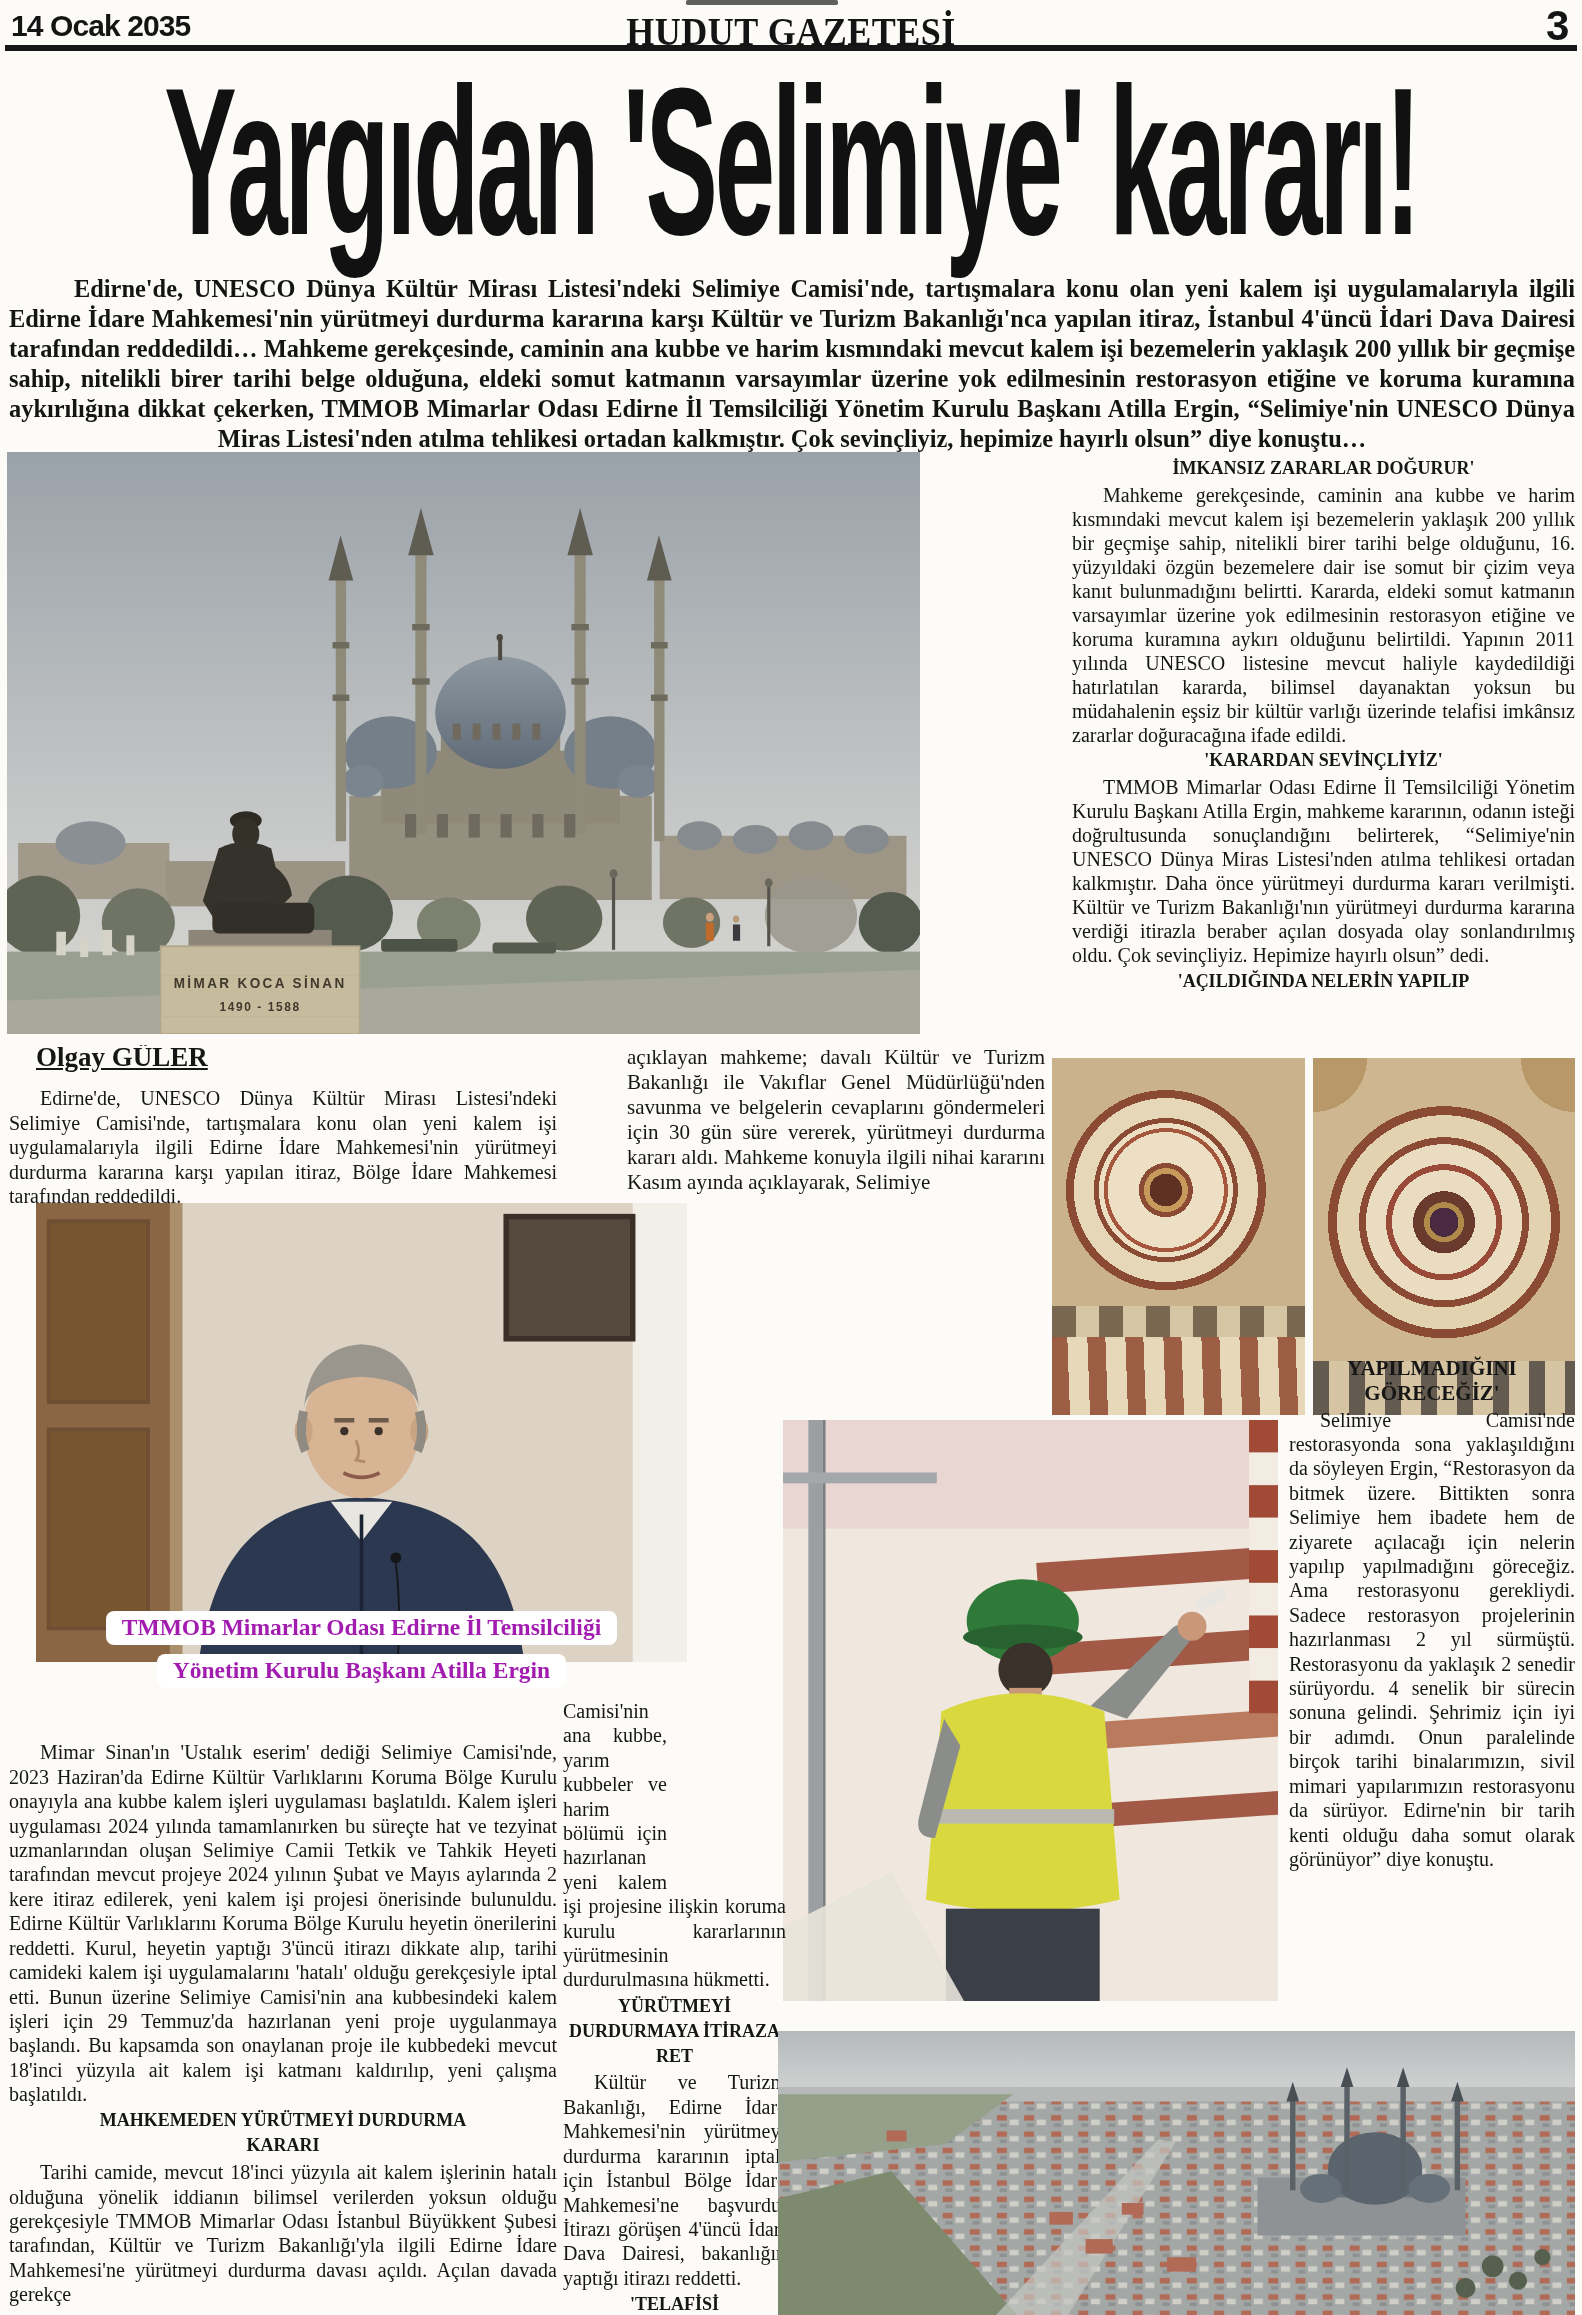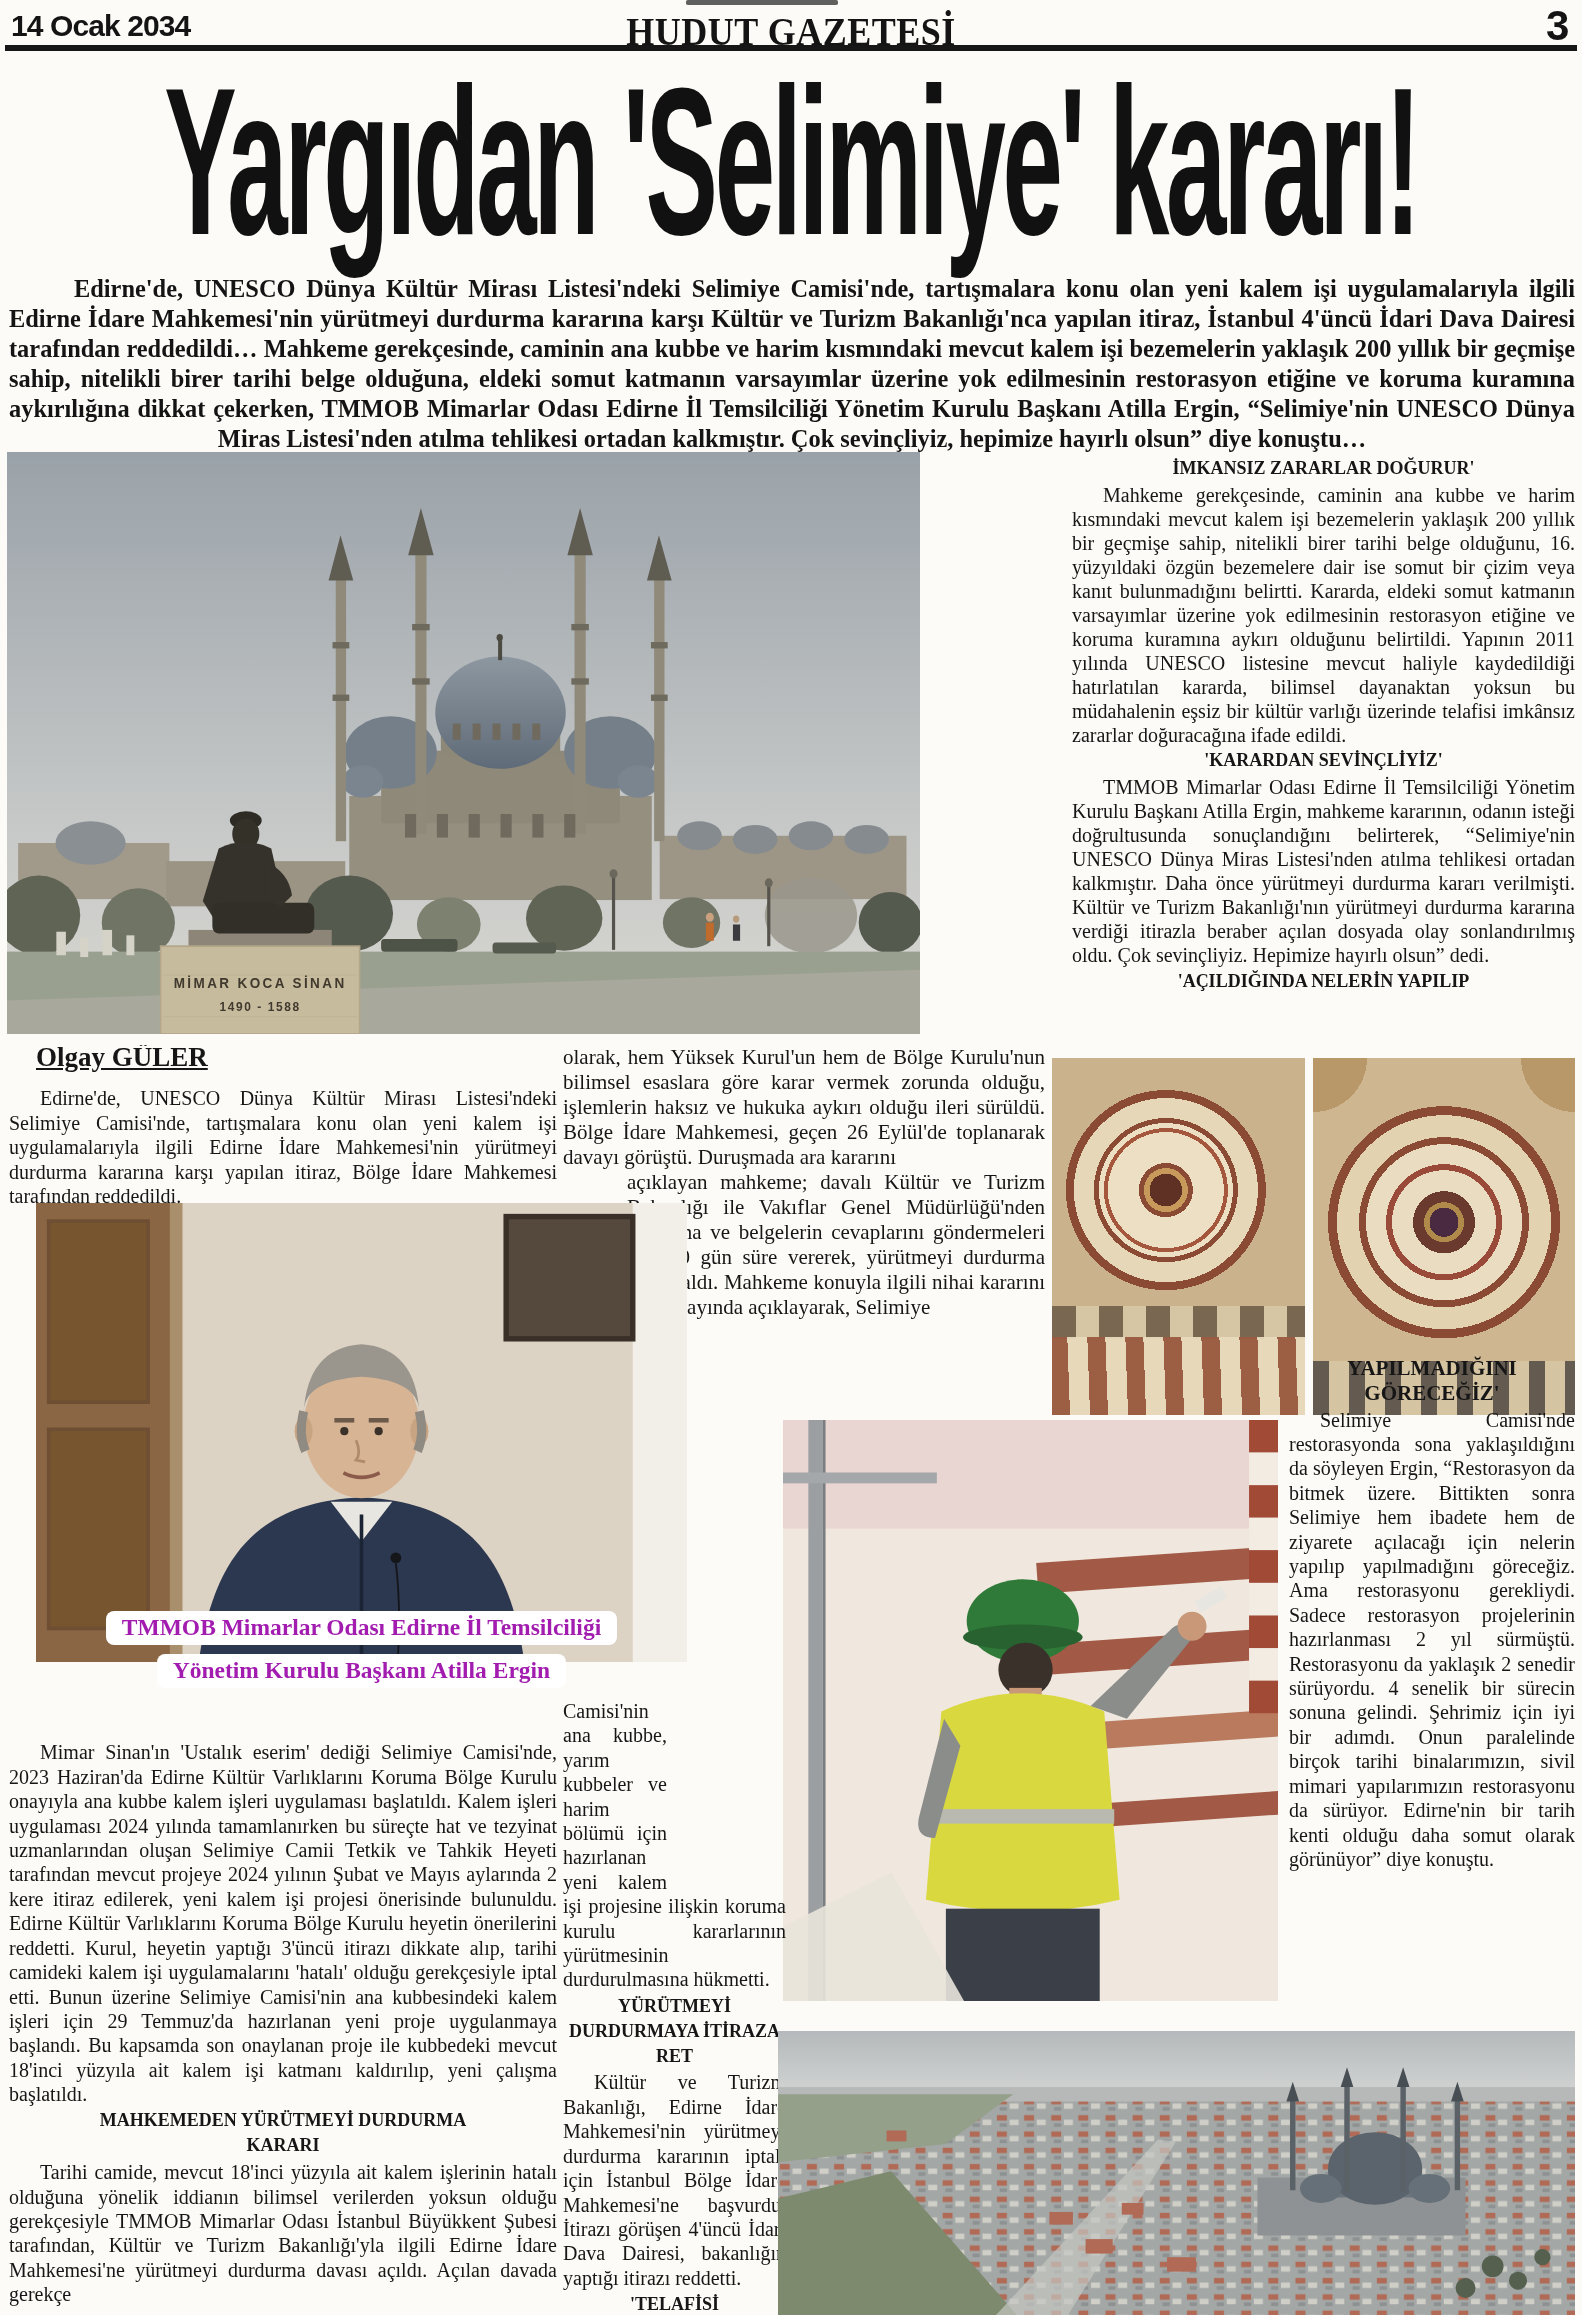--- a/index.html
+++ b/index.html
@@ -72,21 +72,21 @@
   .worker{left:783px;top:1420px;width:495px;height:581px;background:#f0e8df}
   .aerial{left:778px;top:2031px;width:797px;height:285px}
 </style>
 </head>
 <body>
 
 <div class="page">
 
   <div class="artifact"></div>
 
-  <div class="m-date">14 Ocak 2034</div>
+  <div class="m-date">14 Ocak 2035</div>
   <div class="m-title">HUDUT GAZETESİ</div>
   <div class="m-page">3</div>
   <div class="rule"></div>
 
   <h1 class="headline">Yargıdan 'Selimiye' kararı!</h1>
   <p class="lead">Edirne'de, UNESCO Dünya Kültür Mirası Listesi'ndeki Selimiye Camisi'nde, tartışmalara konu olan yeni kalem işi uygulamalarıyla ilgili Edirne İdare Mahkemesi'nin yürütmeyi durdurma kararına karşı Kültür ve Turizm Bakanlığı'nca yapılan itiraz, İstanbul 4'üncü İdari Dava Dairesi tarafından reddedildi… Mahkeme gerekçesinde, caminin ana kubbe ve harim kısmındaki mevcut kalem işi bezemelerin yaklaşık 200 yıllık bir geçmişe sahip, nitelikli birer tarihi belge olduğuna, eldeki somut katmanın varsayımlar üzerine yok edilmesinin restorasyon etiğine ve koruma kuramına aykırılığına dikkat çekerken, TMMOB Mimarlar Odası Edirne İl Temsilciliği Yönetim Kurulu Başkanı Atilla Ergin, “Selimiye'nin UNESCO Dünya Miras Listesi'nden atılma tehlikesi ortadan kalkmıştır. Çok sevinçliyiz, hepimize hayırlı olsun” diye konuştu…</p>
 
   <div class="photo photo-main">
     <svg viewBox="0 0 1147 643" preserveAspectRatio="none">
       <defs>
@@ -225,21 +225,20 @@
   <section class="col col-left">
     <div class="byline">Olgay GÜLER</div>
     <p>Edirne'de, UNESCO Dünya Kültür Mirası Listesi'ndeki Selimiye Camisi'nde, tartışmalara konu olan yeni kalem işi uygulamalarıyla ilgili Edirne İdare Mahkemesi'nin yürütmeyi durdurma kararına karşı yapılan itiraz, Bölge İdare Mahkemesi tarafından reddedildi.</p>
     <div class="gap-ergin"></div>
     <p>Mimar Sinan'ın 'Ustalık eserim' dediği Selimiye Camisi'nde, 2023 Haziran'da Edirne Kültür Varlıklarını Koruma Bölge Kurulu onayıyla ana kubbe kalem işleri uygulaması başlatıldı. Kalem işleri uygulaması 2024 yılında tamamlanırken bu süreçte hat ve tezyinat uzmanlarından oluşan Selimiye Camii Tetkik ve Tahkik Heyeti tarafından mevcut projeye 2024 yılının Şubat ve Mayıs aylarında 2 kere itiraz edilerek, yeni kalem işi projesi önerisinde bulunuldu. Edirne Kültür Varlıklarını Koruma Bölge Kurulu heyetin önerilerini reddetti. Kurul, heyetin yaptığı 3'üncü itirazı dikkate alıp, tarihi camideki kalem işi uygulamalarını 'hatalı' olduğu gerekçesiyle iptal etti. Bunun üzerine Selimiye Camisi'nin ana kubbesindeki kalem işleri için 29 Temmuz'da hazırlanan yeni proje uygulanmaya başlandı. Bu kapsamda son onaylanan proje ile kubbedeki mevcut 18'inci yüzyıla ait kalem işi katmanı kaldırılıp, yeni çalışma başlatıldı.</p>
     <h2>MAHKEMEDEN YÜRÜTMEYİ DURDURMA KARARI</h2>
     <p>Tarihi camide, mevcut 18'inci yüzyıla ait kalem işlerinin hatalı olduğuna yönelik iddianın bilimsel verilerden yoksun olduğu gerekçesiyle TMMOB Mimarlar Odası İstanbul Büyükkent Şubesi tarafından, Kültür ve Turizm Bakanlığı'yla ilgili Edirne İdare Mahkemesi'ne yürütmeyi durdurma davası açıldı. Açılan davada gerekçe</p>
   </section>
 
   <section class="col col-mid">
-    <p class="cont">olarak, hem Yüksek Kurul'un hem de Bölge Kurulu'nun bilimsel esaslara göre karar vermek zorunda olduğu, işlemlerin haksız ve hukuka aykırı olduğu ileri sürüldü. Bölge İdare Mahkemesi, geçen 26 Eylül'de toplanarak davayı görüştü. Duruşmada ara kararını</p>
     <p class="p2">açıklayan mahkeme; davalı Kültür ve Turizm Bakanlığı ile Vakıflar Genel Müdürlüğü'nden savunma ve belgelerin cevaplarını göndermeleri için 30 gün süre vererek, yürütmeyi durdurma kararı aldı. Mahkeme konuyla ilgili nihai kararını Kasım ayında açıklayarak, Selimiye</p>
   </section>
 
   <div class="photo ergin">
     <svg viewBox="0 0 720 507" preserveAspectRatio="none">
       <rect width="720" height="507" fill="#ddd3c4"></rect>
       <rect x="660" y="0" width="60" height="507" fill="#f2efe8"></rect>
       <rect x="0" y="0" width="150" height="507" fill="#8a6644"></rect>
       <rect x="14" y="20" width="110" height="200" fill="#77552f" stroke="#6e4f33" stroke-width="4"></rect>
       <rect x="14" y="250" width="110" height="220" fill="#77552f" stroke="#6e4f33" stroke-width="4"></rect>

